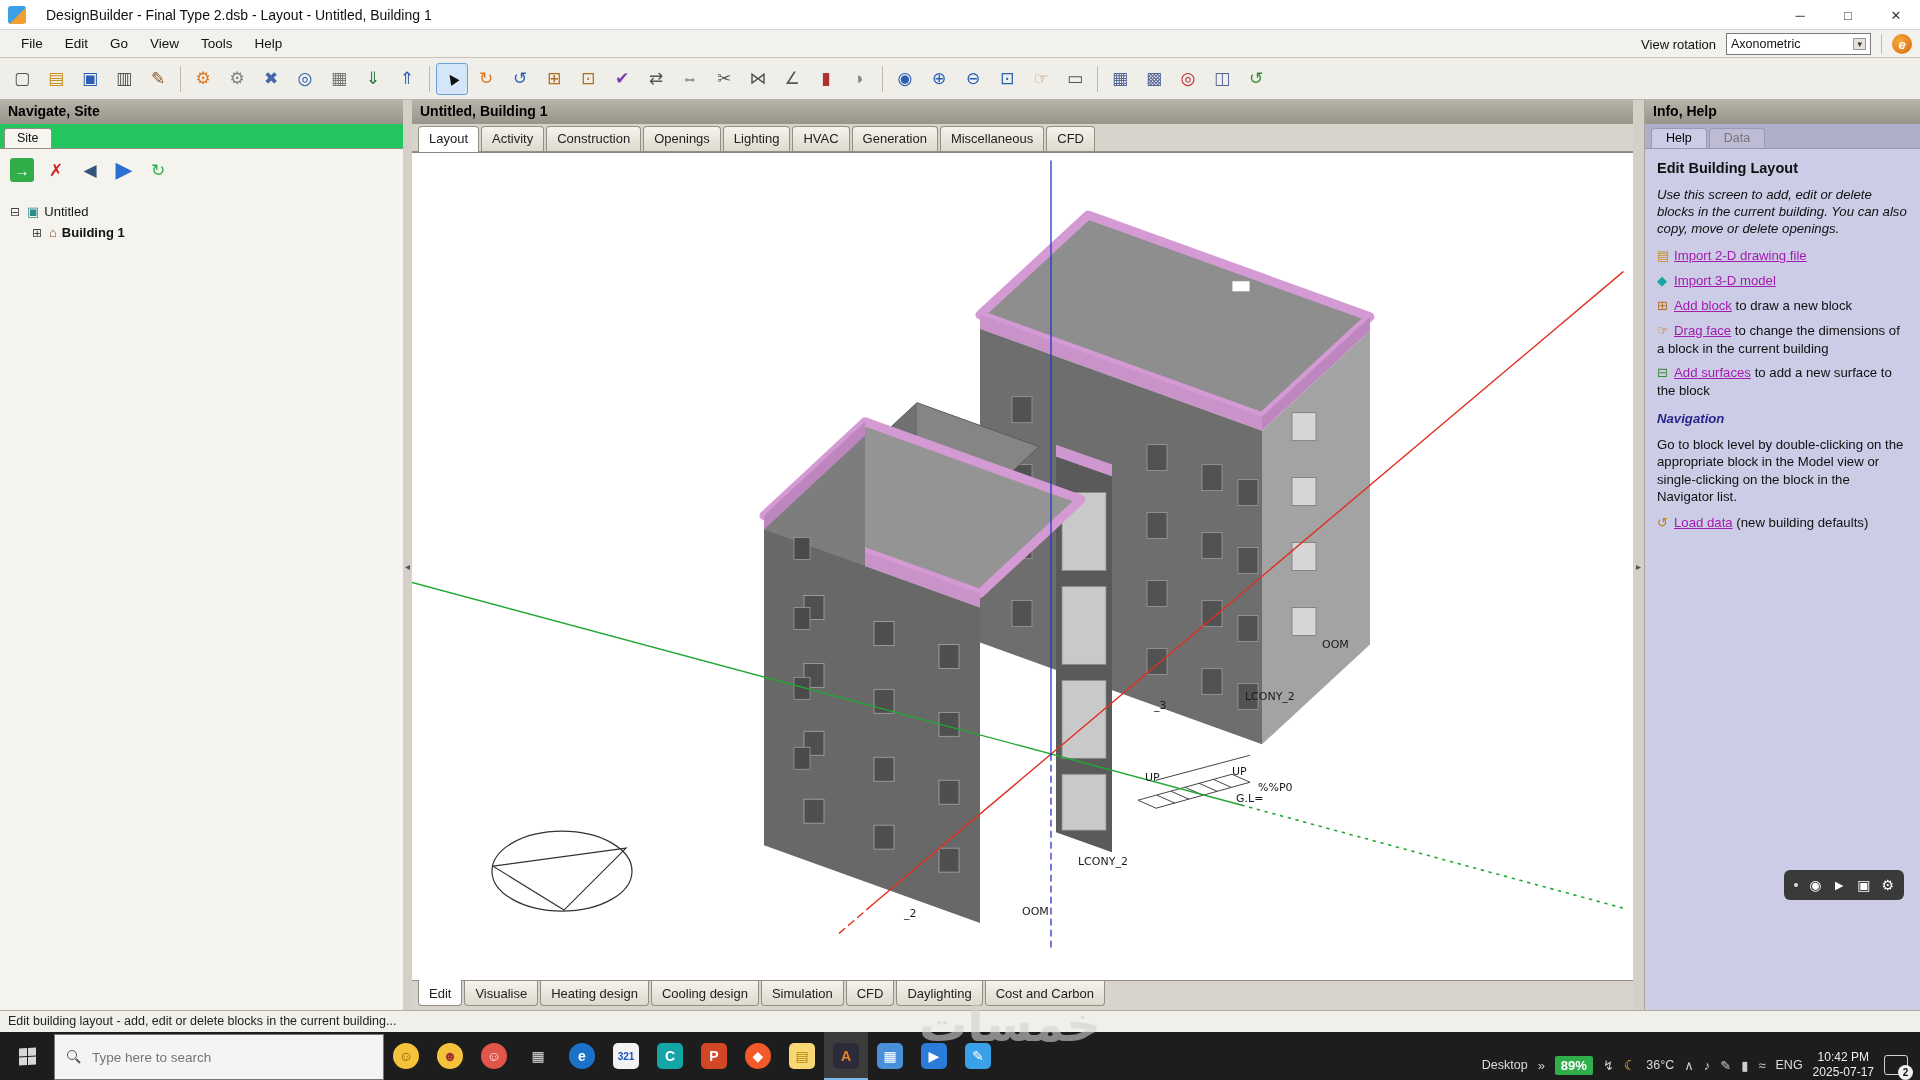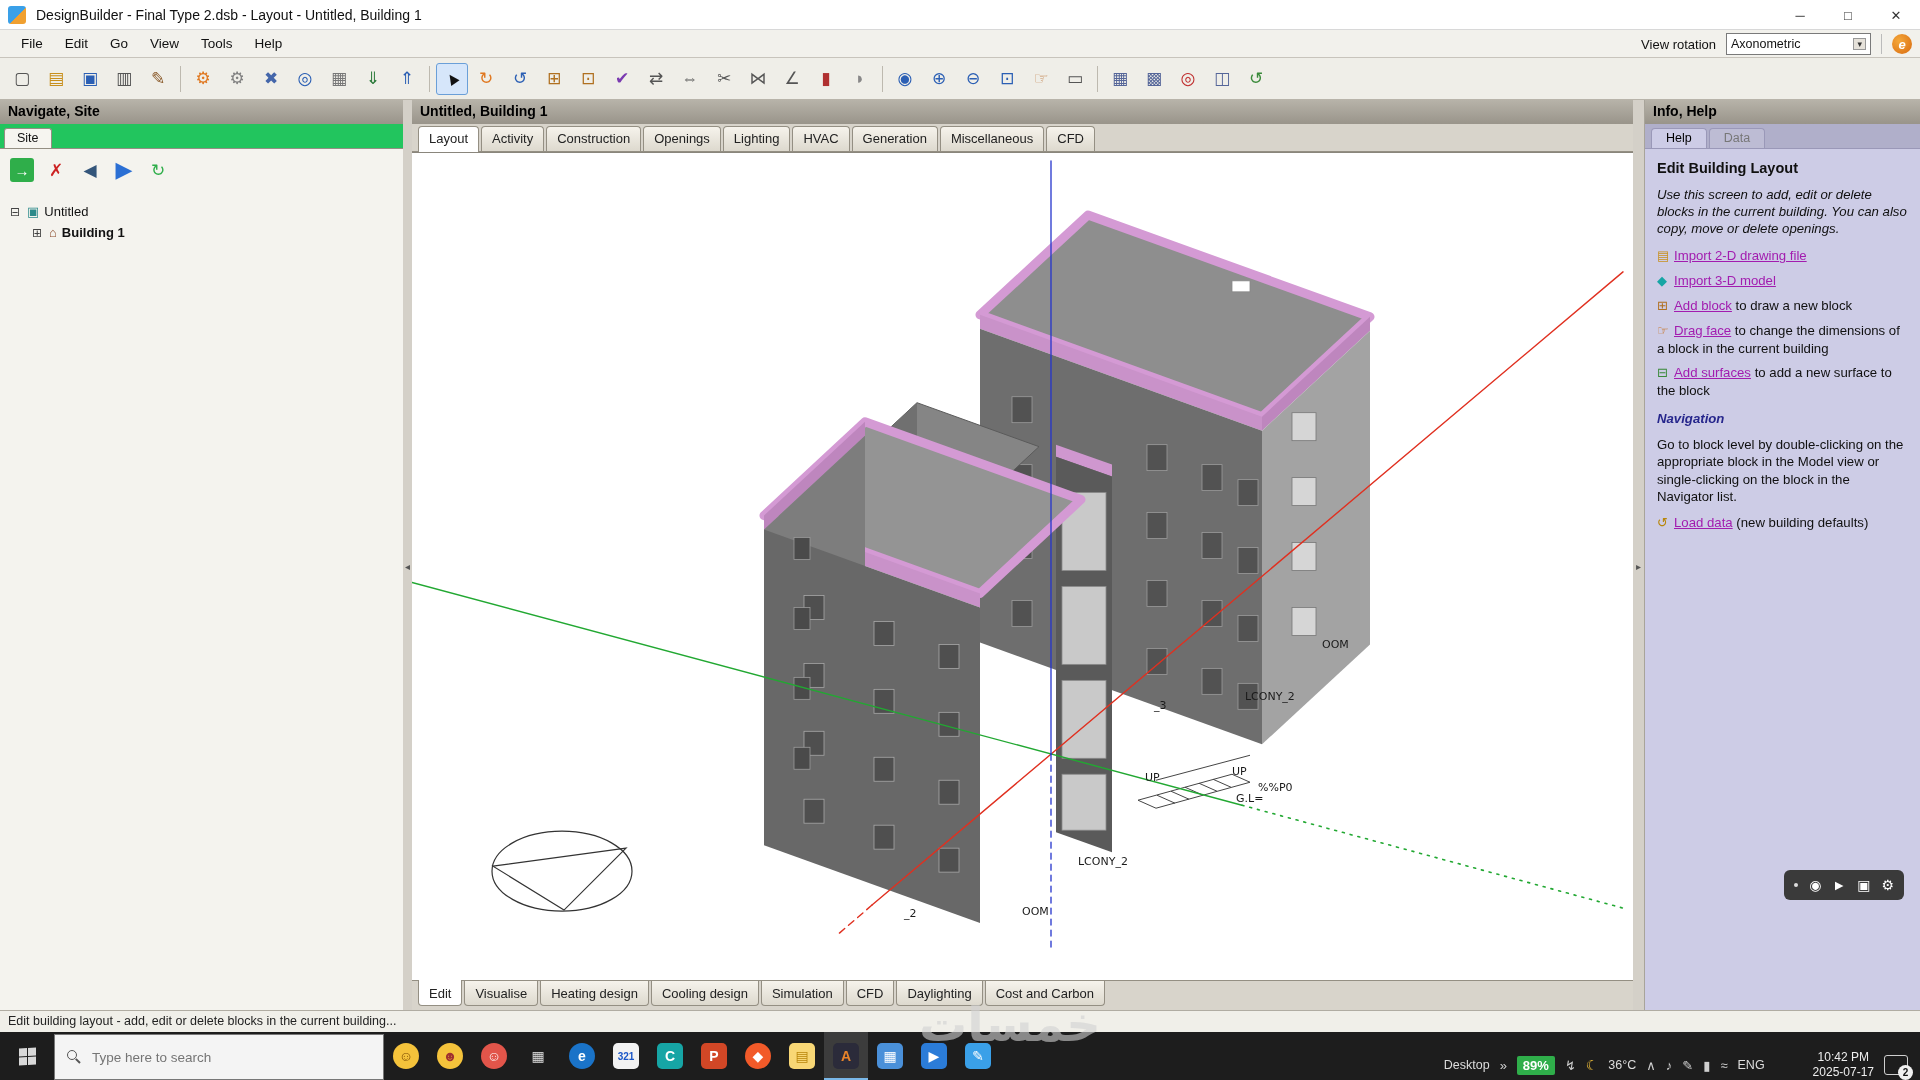--- a/index.html
+++ b/index.html
@@ -1,21 +1,21 @@
 <!DOCTYPE html>
 <html><head>
 <meta charset="utf-8">
 <style>
   html,body{margin:0;padding:0;}
   body{width:1920px;height:1080px;overflow:hidden;position:relative;
        font-family:"Liberation Sans","DejaVu Sans",sans-serif;font-size:13px;
        background:#d4d0c8;color:#111;}
   
   #titlebar{position:absolute;left:0;top:0;width:1920px;height:30px;background:#ffffff;
-            border-bottom:1px solid #d8d8d8;display:flex;align-items:center;gap:10px;padding-left:8px;box-sizing:border-box;}
+            border-bottom:1px solid #d8d8d8;display:flex;align-items:center;gap:20px;padding-left:8px;box-sizing:border-box;}
   #app-icon{width:18px;height:18px;border-radius:3px;background:linear-gradient(135deg,#3aa0e8 55%,#f0a030 55%);}
   #title-text{font-size:14px;color:#111;}
   #win-controls{position:absolute;right:0;top:0;height:30px;display:flex;}
   .winbtn{width:48px;height:30px;display:flex;align-items:center;justify-content:center;font-size:13px;color:#333;}
   
   #menubar{position:absolute;left:0;top:30px;width:1920px;height:28px;background:#f2f1ec;
            border-bottom:1px solid #c8c4bc;display:flex;align-items:center;box-sizing:border-box;padding-left:10px;}
   .menu-item{padding:4px 11px;font-size:13.5px;color:#111;}
   #menubar-right{position:absolute;right:8px;top:0;height:28px;display:flex;align-items:center;gap:10px;}
   #viewrot-label{font-size:13px;color:#111;}
@@ -97,21 +97,21 @@
   #search-input{border:none;background:transparent;outline:none;font-size:13.5px;color:#333;width:250px;font-family:inherit;}
   #taskbar-apps{display:flex;align-items:center;}
   .app-btn{width:44px;height:48px;display:flex;align-items:center;justify-content:center;}
   .app-btn.active{background:rgba(255,255,255,.14);box-shadow:inset 0 -2px 0 #7ab8e8;}
   .app-tile{width:26px;height:26px;border-radius:5px;display:flex;align-items:center;justify-content:center;font-weight:bold;font-size:14px;}
   .app-tile.round{border-radius:50%;}
   #tray{margin-left:auto;display:flex;align-items:center;gap:10px;padding-right:12px;font-size:12.5px;}
   #battery-badge{background:#2fae4a;color:#fff;font-weight:bold;padding:2px 6px;border-radius:2px;font-size:13px;}
   #tray .moon{color:#f5c33b;font-size:14px;}
   #tray .ticon{color:#cfcfcf;font-size:13px;}
-  #clock{text-align:center;line-height:1.25;font-size:12px;color:#eee;margin-left:38px;}
+  #clock{text-align:center;line-height:1.25;font-size:12px;color:#eee;}
   #notif{position:relative;width:22px;height:18px;border:1.4px solid #cfcfcf;border-radius:3px;}
   #notif .badge{position:absolute;right:-6px;bottom:-6px;width:15px;height:15px;border-radius:50%;background:#f0f0f0;color:#111;
                 font-size:10px;display:flex;align-items:center;justify-content:center;font-weight:bold;}
   
   #watermark{position:absolute;left:845px;top:996px;width:330px;z-index:40;text-align:center;
              font-family:"DejaVu Sans",sans-serif;font-size:48px;font-weight:bold;color:#d2d2d2;opacity:.6;pointer-events:none;}
 </style>
 </head>
 <body>
 

